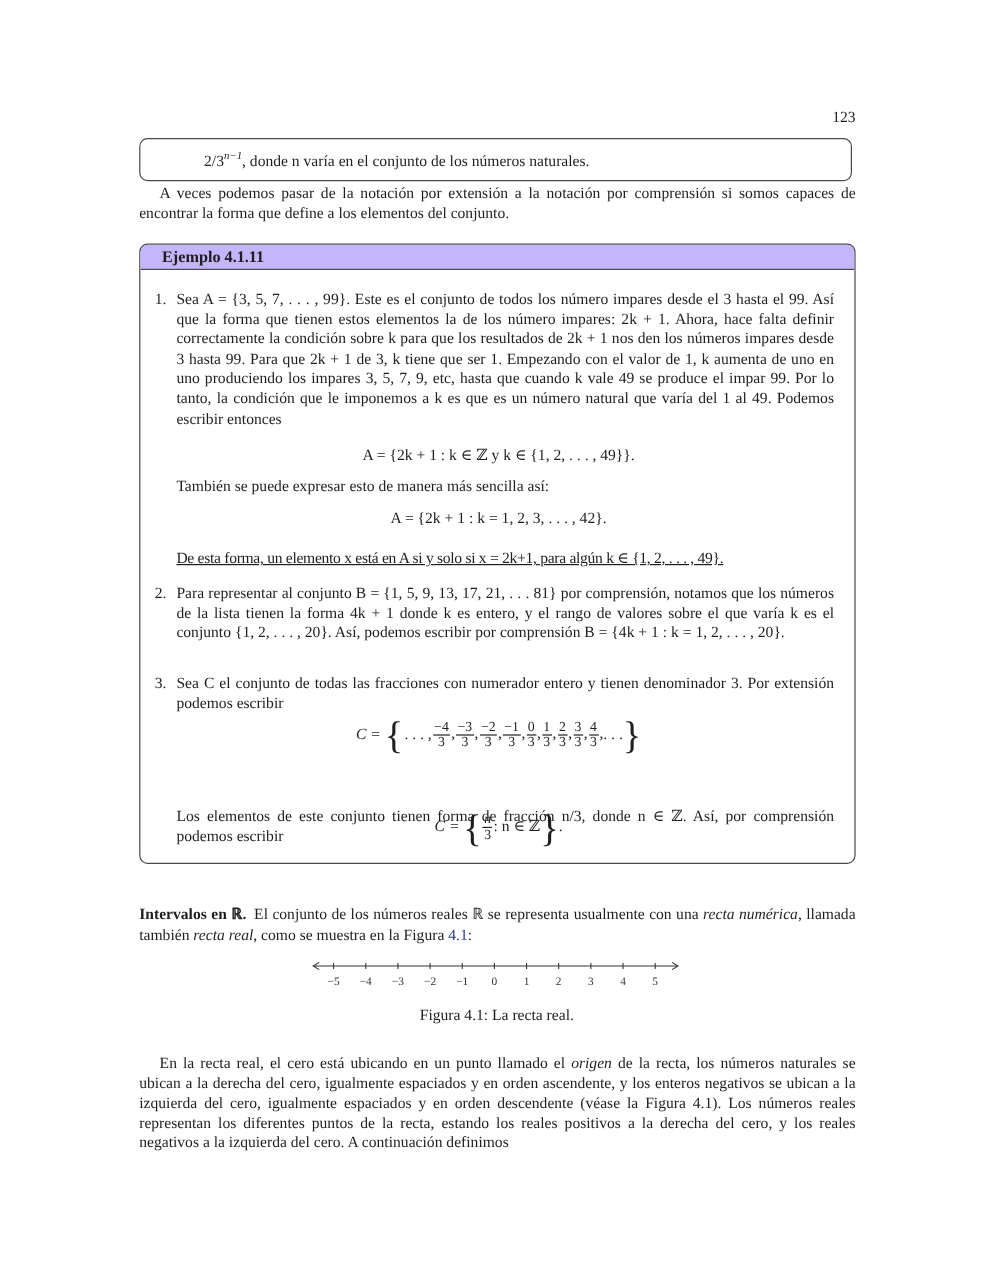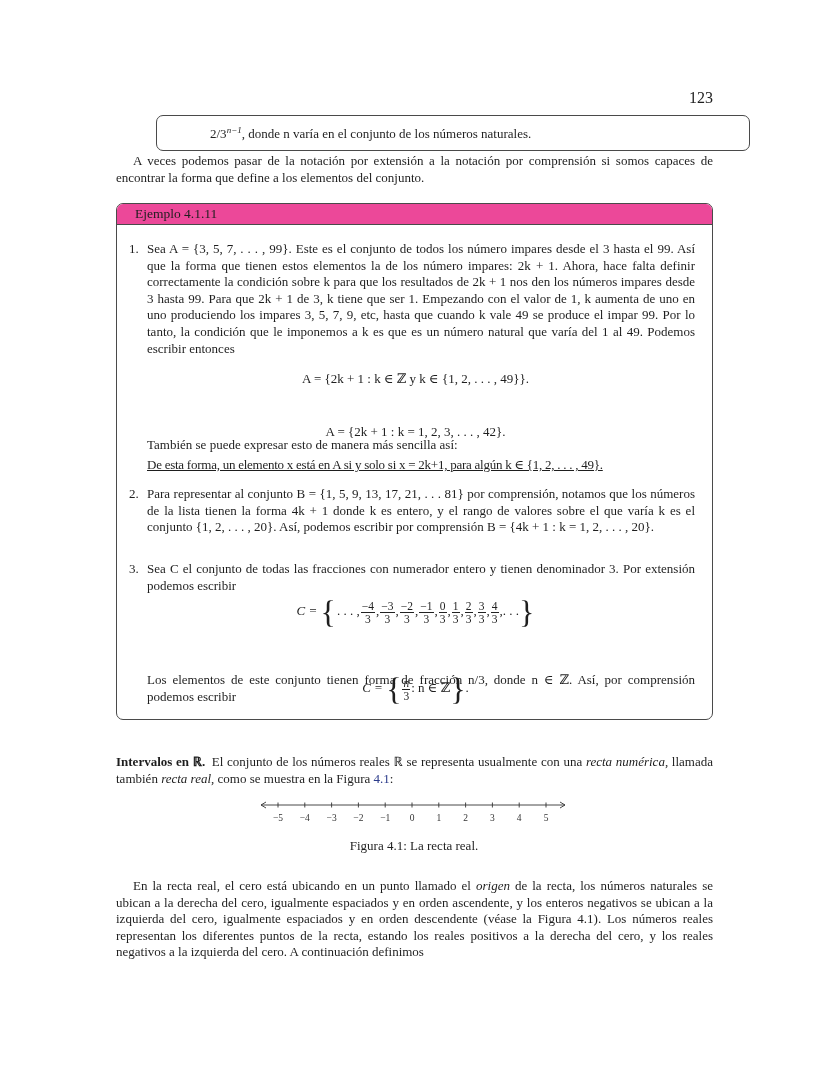--- a/index.html
+++ b/index.html
@@ -1,37 +1,36 @@
 <!DOCTYPE html>
 <html><head>
 <meta charset="utf-8">
 <style>
   html, body { margin: 0; padding: 0; background: #ffffff; }
   body {
     width: 828px; height: 1071px; position: relative; overflow: hidden;
     font-family: "Liberation Serif", "DejaVu Serif", serif;
     color: #1e1e1e; font-size: 13px; line-height: 16.6px;
   }
-  .page-number { position: absolute; top: 90px; right: 115px; font-size: 16px; }
+  .page-number { position: absolute; top: 90px; right: 115px; font-size: 13px; }
   .prev-box {
     position: absolute; left: 116px; top: 115px; width: 594px; height: 36px;
     border: 1.3px solid #4a4a4a; border-top-left-radius: 0; border-radius: 7px;
     box-sizing: border-box;
-    margin-left: 40px;
   }
   .prev-box .txt { position: absolute; left: 53px; top: 10px; white-space: nowrap; }
   .para { position: absolute; left: 116px; width: 597px; text-align: justify; }
   .ind { display: inline-block; width: 17px; }
   .example {
     position: absolute; left: 116px; top: 203px; width: 597px; height: 517px;
     border: 1.3px solid #4a4a4a; border-radius: 7px; box-sizing: border-box; overflow: hidden;
   }
   .example-header {
-    height: 20px; background: #ec4899; border-bottom: 1.3px solid #4a4a4a;
-    padding-left: 18px; font-weight: normal; line-height: 20px; font-size: 13.5px;
+    height: 20px; background: #c4b5fd; border-bottom: 1.3px solid #4a4a4a;
+    padding-left: 18px; font-weight: bold; line-height: 20px; font-size: 13.5px;
   }
   .item { position: absolute; left: 30px; width: 548px; text-align: justify; }
   .item .num { position: absolute; left: -18px; top: 0; }
   .eq { position: absolute; white-space: nowrap; text-align: center; }
   i.m { font-style: italic; }
   .huge { font-size: 32px; vertical-align: -8px; font-weight: 200; }
   .frac { display: inline-block; vertical-align: middle; text-align: center; font-size: 11.5px; line-height: 12px; margin: 0 1px; }
   .frac .n { display: block; border-bottom: 0.9px solid #222; padding: 0 1px; }
   .frac .d { display: block; }
   sup { font-size: 9px; line-height: 0; }
@@ -52,21 +51,21 @@
 <div class="para" style="top:153px;"><span class="ind"></span><span>A veces podemos pasar de la notación por extensión a la notación por comprensión si somos capaces de encontrar la forma que define a los elementos del conjunto.</span></div>
 
 <div class="example">
   <div class="example-header">Ejemplo 4.1.11</div>
 
   <div class="item" style="top:37px;">
     <span class="num">1.</span>
     <div>Sea A = {3, 5, 7, . . . , 99}. Este es el conjunto de todos los número impares desde el 3 hasta el 99. Así que la forma que tienen estos elementos la de los número impares: 2k + 1. Ahora, hace falta definir correctamente la condición sobre k para que los resultados de 2k + 1 nos den los números impares desde 3 hasta 99. Para que 2k + 1 de 3, k tiene que ser 1. Empezando con el valor de 1, k aumenta de uno en uno produciendo los impares 3, 5, 7, 9, etc, hasta que cuando k vale 49 se produce el impar 99. Por lo tanto, la condición que le imponemos a k es que es un número natural que varía del 1 al 49. Podemos escribir entonces</div>
   </div>
   <div class="eq" style="top:167px; left:0; width:597px;">A = {2k + 1 : k ∈ ℤ y k ∈ {1, 2, . . . , 49}}.</div>
-  <div class="item" style="top:193px;margin-top:40px;">También se puede expresar esto de manera más sencilla así:</div>
+  <div class="item" style="top:193px;">También se puede expresar esto de manera más sencilla así:</div>
   <div class="eq" style="top:220px; left:0; width:597px;">A = {2k + 1 : k = 1, 2, 3, . . . , 42}.</div>
   <div class="item" style="top:253px; letter-spacing:-0.25px;text-decoration:underline;">De esta forma, un elemento x está en A si y solo si x = 2k+1, para algún k ∈ {1, 2, . . . , 49}.</div>
 
   <div class="item" style="top:282px;">
     <span class="num">2.</span>
     <div>Para representar al conjunto B = {1, 5, 9, 13, 17, 21, . . . 81} por comprensión, notamos que los números de la lista tienen la forma 4k + 1 donde k es entero, y el rango de valores sobre el que varía k es el conjunto {1, 2, . . . , 20}. Así, podemos escribir por comprensión B = {4k + 1 : k = 1, 2, . . . , 20}.</div>
   </div>
 
   <div class="item" style="top:357px;">
     <span class="num">3.</span>

